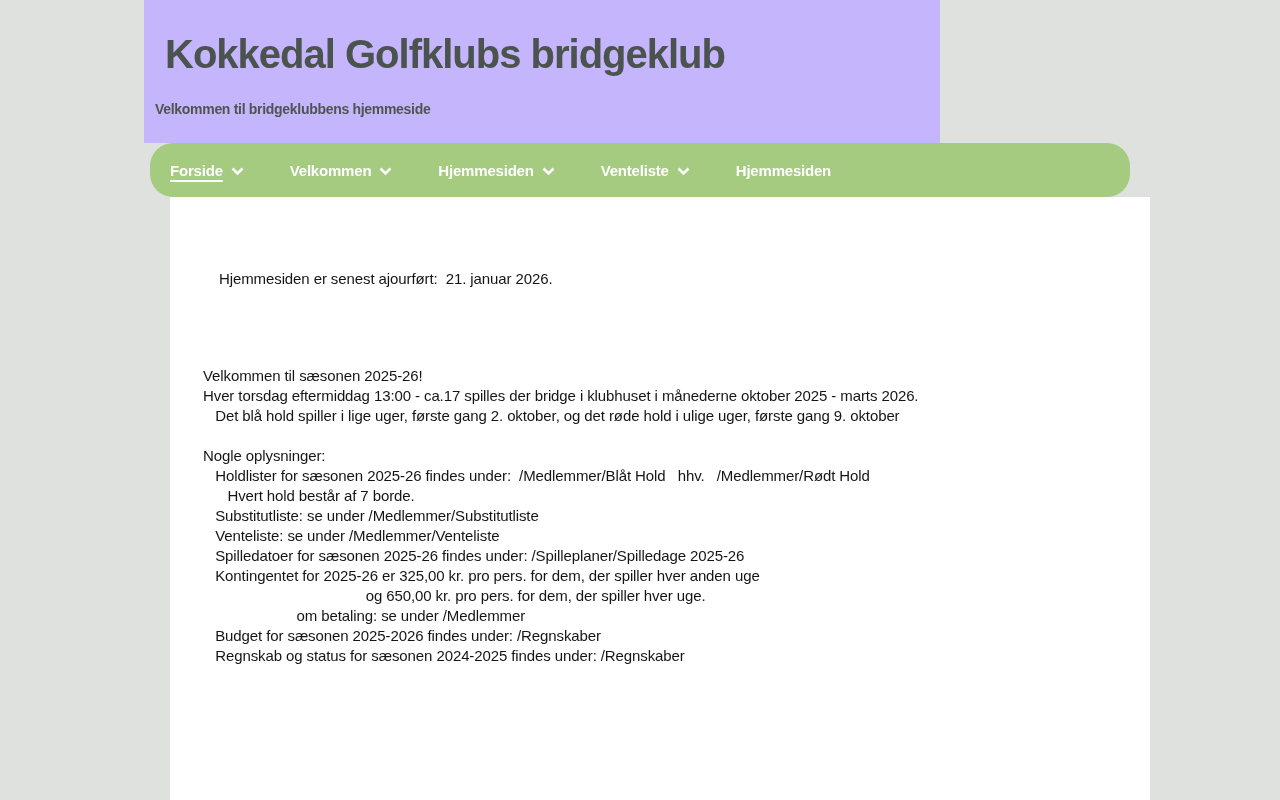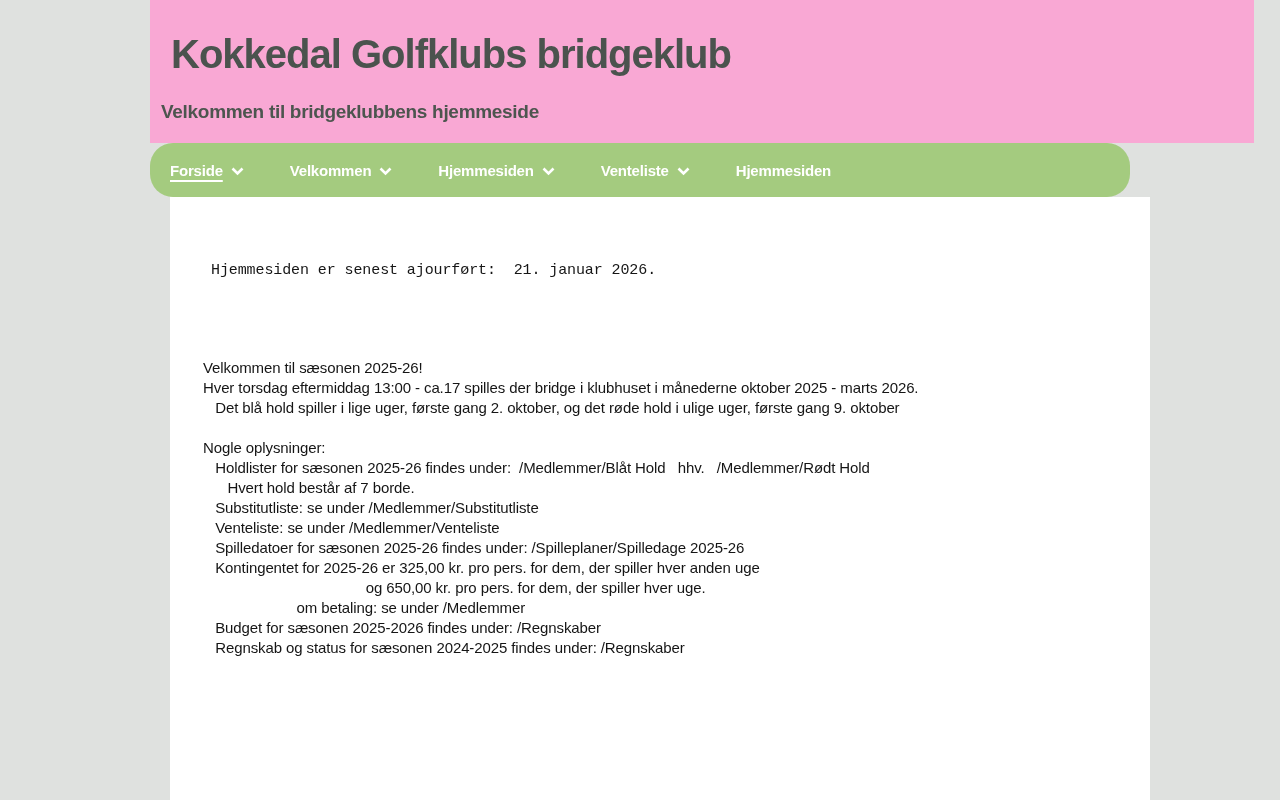--- a/index.html
+++ b/index.html
@@ -7,42 +7,42 @@
     padding: 0;
     width: 1280px;
     height: 800px;
     overflow: hidden;
     background: #dfe1df;
     font-family: "Liberation Sans", sans-serif;
   }
 
   .header-col {
     position: absolute;
-    left: 150px;
+    left: 144px;
     top: 0;
-    width: 1104px;
+    width: 796px;
     height: 143px;
-    background: #f9a8d4;
+    background: #c4b5fd;
   }
   .site-title {
     position: absolute;
     left: 21px;
     top: 33px;
     margin: 0;
     font-size: 40px;
     line-height: 1.05;
     font-weight: 700;
     letter-spacing: -1px;
     color: #4b534e;
   }
   .site-subtitle {
     position: absolute;
     left: 11px;
     top: 101px;
-    font-size: 19px;
+    font-size: 14px;
     font-weight: 700;
     letter-spacing: -0.3px;
     color: #4d554f;
   }
 
   .main-nav {
     position: absolute;
     left: 150px;
     top: 143px;
     width: 980px;
@@ -85,21 +85,21 @@
     box-sizing: border-box;
     padding: 56px 28px 0 33px;
     color: #151515;
   }
   .txt {
     font-size: 15px;
     line-height: 20px;
     letter-spacing: -0.1px;
     white-space: pre-wrap;
   }
-  .updated-line { margin: 8px; font-family: Liberation Mono, monospace; }
+  .updated-line { margin: 16px; }
   .body-text { margin-top: 77px; }
   .signature { margin-top: 42px; }
 
   .columns {
     margin-top: 60px;
     display: flex;
   }
   .col-left  { width: 472px; padding-left: 7px; box-sizing: border-box; }
   .col-right { flex: 1; }
   .team-heading {

